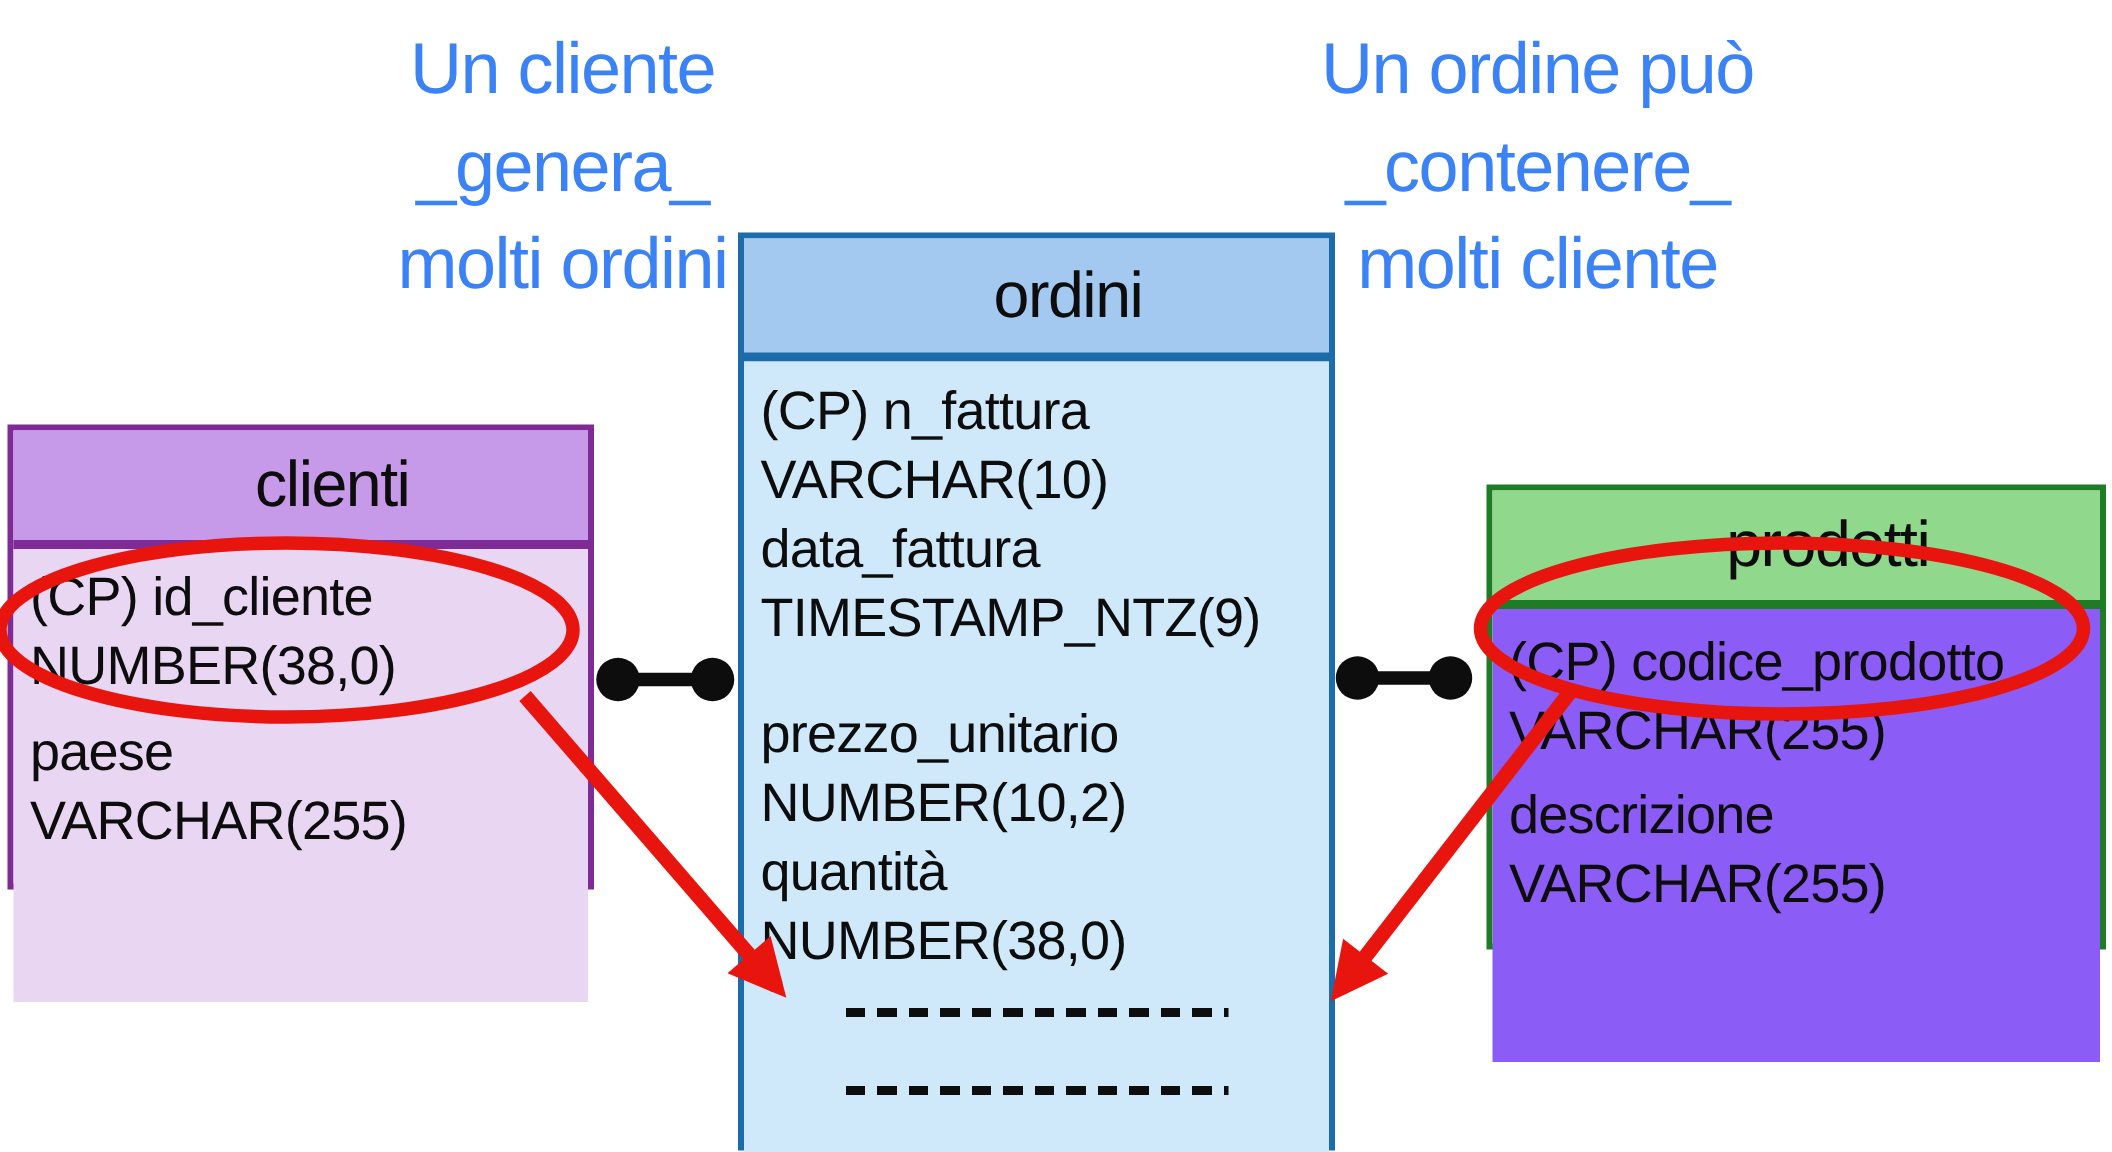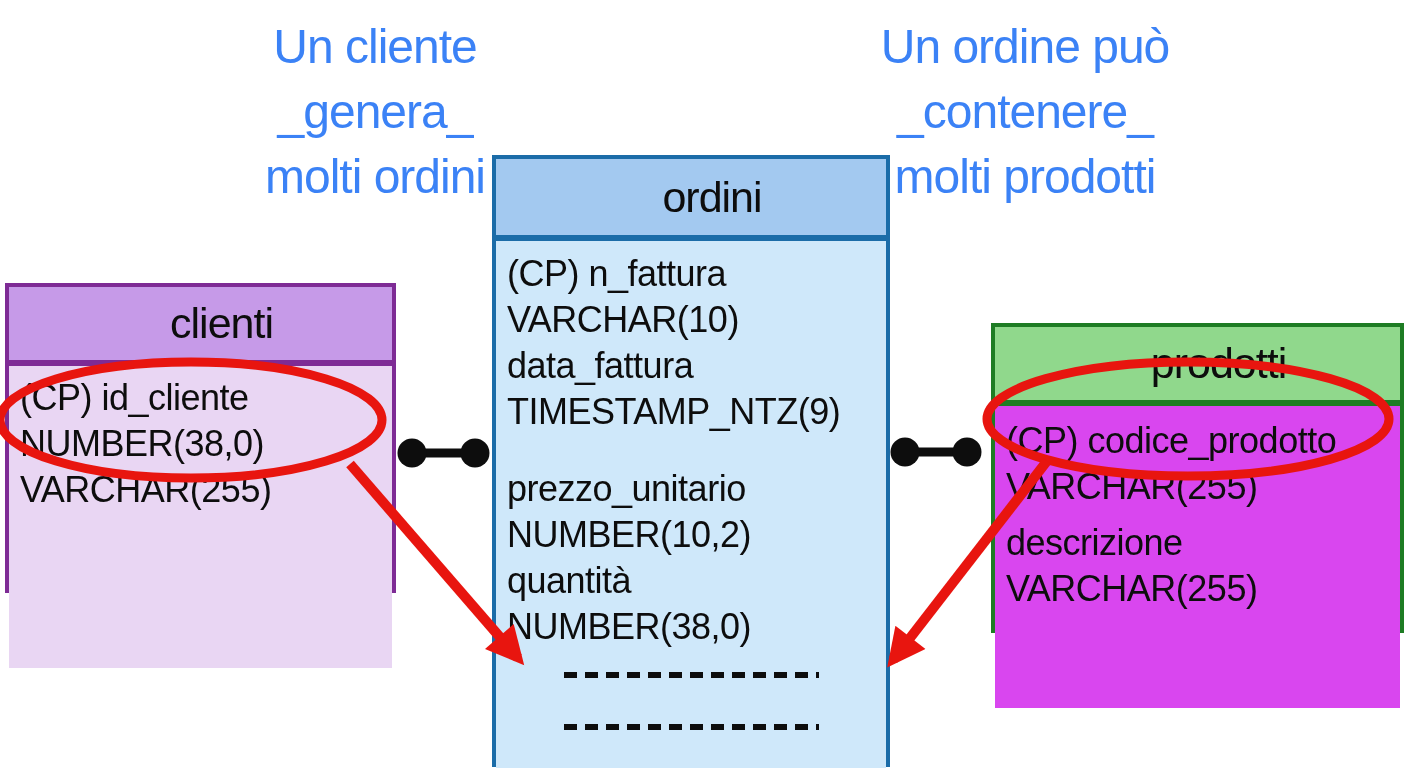--- a/index.html
+++ b/index.html
@@ -45,28 +45,29 @@
 <div id="canvas">
 
   <div class="annot" id="annot-left">
     <div>Un cliente</div>
     <div>_genera_</div>
     <div>molti ordini</div>
   </div>
   <div class="annot" id="annot-right">
     <div>Un ordine può</div>
     <div>_contenere_</div>
-    <div>molti prodotti</div>
+    <div>molti cliente</div>
   </div>
 
   <div class="etable" id="table-clienti" style="border-color: rgb(126, 43, 149);">
     <div class="thead" style="background: rgb(198, 154, 232); border-bottom-color: rgb(126, 43, 149);">clienti</div>
     <div class="tbody" style="background: rgb(233, 214, 243);">
         <div class="frow">(CP) id_cliente</div>
         <div class="frow indent">NUMBER(38,0)</div>
+        <div class="frow indent" style="margin-top: 11px;">paese</div>
         <div class="frow indent">VARCHAR(255)</div>
       </div>
   </div>
 
   <div class="etable" id="table-ordini" style="border-color: rgb(27, 108, 168);">
     <div class="thead tall" style="background: rgb(163, 201, 240); border-bottom-color: rgb(27, 108, 168);">ordini</div>
     <div class="tbody" style="background: rgb(207, 232, 250);">
         <div class="frow">(CP) n_fattura</div>
         <div class="frow indent">VARCHAR(10)</div>
         <div class="frow indent">data_fattura</div>
@@ -75,21 +76,21 @@
         <div class="frow indent">NUMBER(10,2)</div>
         <div class="frow indent">quantità</div>
         <div class="frow indent">NUMBER(38,0)</div>
         <div class="frow dashes" style="margin-top: 22px;"></div>
         <div class="frow dashes" style="margin-top: 46px;"></div>
       </div>
   </div>
 
   <div class="etable" id="table-prodotti" style="border-color: rgb(30, 124, 36);">
     <div class="thead" style="background: rgb(144, 216, 140); border-bottom-color: rgb(30, 124, 36);">prodotti</div>
-    <div class="tbody" style="background: #d946ef;">
+    <div class="tbody" style="background: #8b5cf6;">
         <div class="frow">(CP) codice_prodotto</div>
         <div class="frow indent">VARCHAR(255)</div>
         <div class="frow indent" style="margin-top: 10px;">descrizione</div>
         <div class="frow indent">VARCHAR(255)</div>
       </div>
   </div>
 
   <svg class="overlay" width="1408" height="768" viewBox="0 0 1408 768">
     <defs>
       <marker id="arrowhead" viewBox="0 0 10 10" refX="7.5" refY="5" markerWidth="4.4" markerHeight="3.8" orient="auto">

